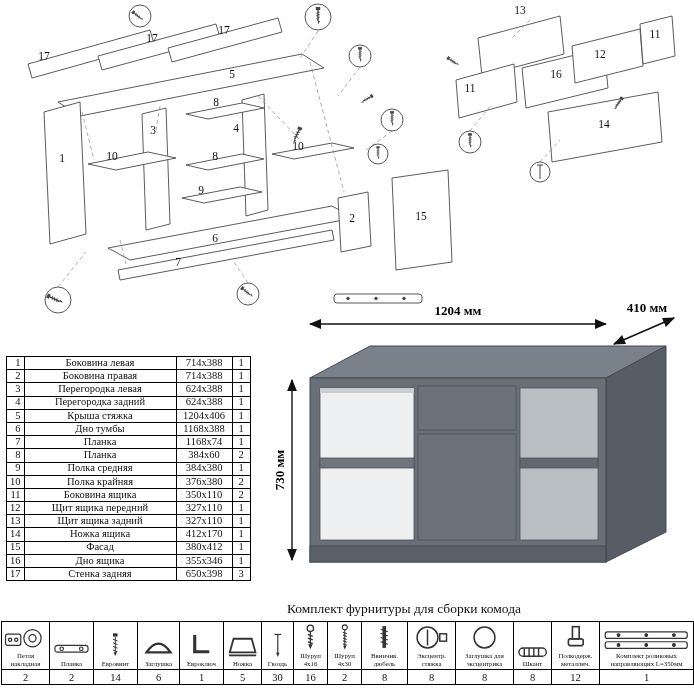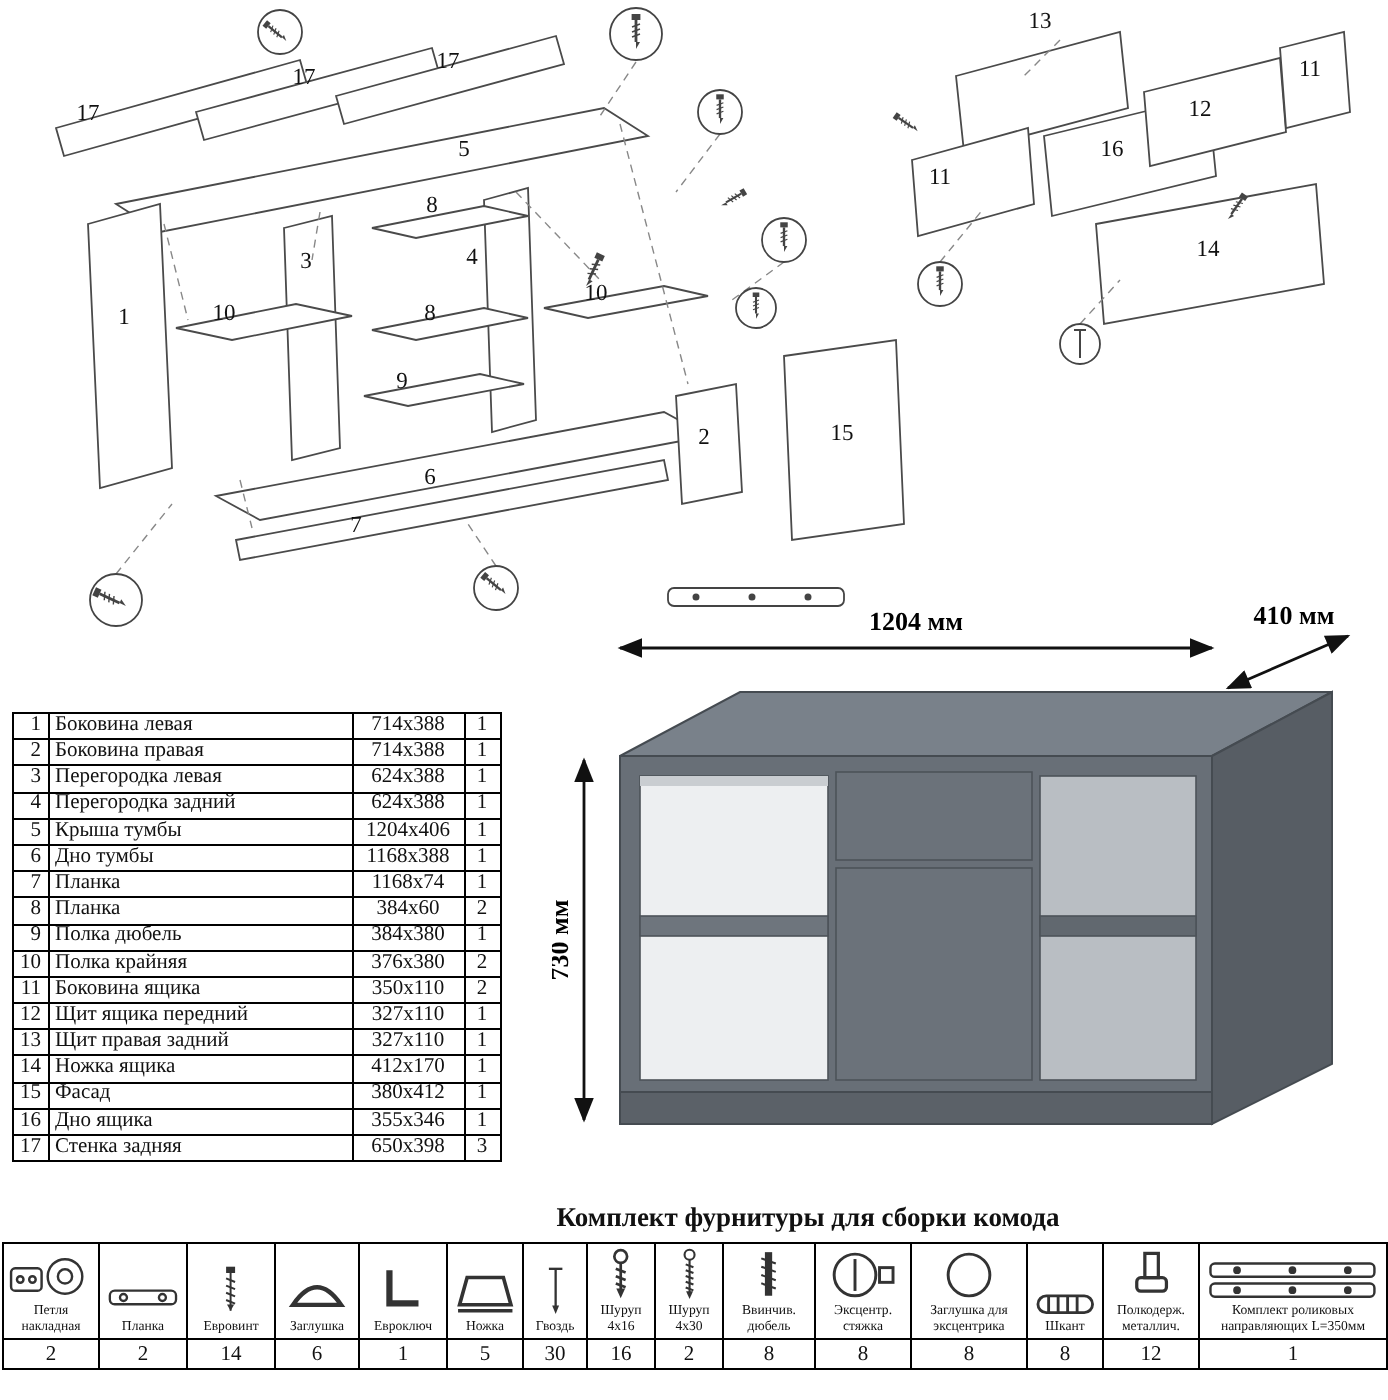--- a/index.html
+++ b/index.html
@@ -8,31 +8,31 @@
   .page { position:relative; width:694px; height:700px; background:#fff; }
 
   svg.exploded { position:absolute; left:0; top:0; }
   .callout { font-family:"Liberation Serif", serif; font-size:11.5px; fill:#111; }
 
   
   table.parts { position:absolute; left:6px; top:356px; border-collapse:collapse; table-layout:fixed;
                 font-size:10.5px; line-height:1; }
   table.parts td { border:1px solid #000; height:13.2px; padding:0 3px; white-space:nowrap; overflow:hidden; }
   table.parts .col-num  { width:16px;  text-align:right; }
-  table.parts .col-name { width:152px; text-align:left; }
+  table.parts .col-name { width:152px; text-align:center; }
   table.parts .col-size { width:56px;  text-align:center;margin-top:28px; }
   table.parts .col-qty  { width:18px;  text-align:center; }
 
   
   svg.render { position:absolute; left:276px; top:300px; }
   .dim { font-family:"Liberation Serif", serif; font-size:13px; font-weight:bold; fill:#000; }
 
   
   .caption { position:absolute; left:234px; top:601px; width:340px; text-align:center;
-             font-size:13.5px; color:#111;font-weight:bold; }
+             font-size:13.5px; color:#111; }
   table.hardware { position:absolute; left:1px; top:621px; width:692px; border-collapse:collapse;
                    table-layout:fixed; }
   table.hardware td { border:1px solid #000; text-align:center; vertical-align:bottom; padding:1px; }
   .hw-icon { display:flex; align-items:flex-end; justify-content:center; height:28px; margin-bottom:1px; }
   .hw-icon svg { max-height:27px; max-width:95%; }
   .hw-label { font-size:6.8px; line-height:1.15; word-wrap:break-word; }
   .hw-qty { font-size:10.5px; height:15px; vertical-align:middle; }
 </style>
 </head>
 <body>
@@ -184,21 +184,21 @@
           <td class="col-qty">1</td>
         </tr>
         <tr>
           <td class="col-num">4</td>
           <td class="col-name">Перегородка задний</td>
           <td class="col-size">624x388</td>
           <td class="col-qty">1</td>
         </tr>
         <tr>
           <td class="col-num">5</td>
-          <td class="col-name">Крыша тумбы</td>
+          <td class="col-name">Крыша стяжка</td>
           <td class="col-size">1204x406</td>
           <td class="col-qty">1</td>
         </tr>
         <tr>
           <td class="col-num">6</td>
           <td class="col-name">Дно тумбы</td>
           <td class="col-size">1168x388</td>
           <td class="col-qty">1</td>
         </tr>
         <tr>
@@ -208,21 +208,21 @@
           <td class="col-qty">1</td>
         </tr>
         <tr>
           <td class="col-num">8</td>
           <td class="col-name">Планка</td>
           <td class="col-size">384x60</td>
           <td class="col-qty">2</td>
         </tr>
         <tr>
           <td class="col-num">9</td>
-          <td class="col-name">Полка дюбель</td>
+          <td class="col-name">Полка средняя</td>
           <td class="col-size">384x380</td>
           <td class="col-qty">1</td>
         </tr>
         <tr>
           <td class="col-num">10</td>
           <td class="col-name">Полка крайняя</td>
           <td class="col-size">376x380</td>
           <td class="col-qty">2</td>
         </tr>
         <tr>
@@ -232,21 +232,21 @@
           <td class="col-qty">2</td>
         </tr>
         <tr>
           <td class="col-num">12</td>
           <td class="col-name">Щит ящика передний</td>
           <td class="col-size">327x110</td>
           <td class="col-qty">1</td>
         </tr>
         <tr>
           <td class="col-num">13</td>
-          <td class="col-name">Щит правая задний</td>
+          <td class="col-name">Щит ящика задний</td>
           <td class="col-size">327x110</td>
           <td class="col-qty">1</td>
         </tr>
         <tr>
           <td class="col-num">14</td>
           <td class="col-name">Ножка ящика</td>
           <td class="col-size">412x170</td>
           <td class="col-qty">1</td>
         </tr>
         <tr>

